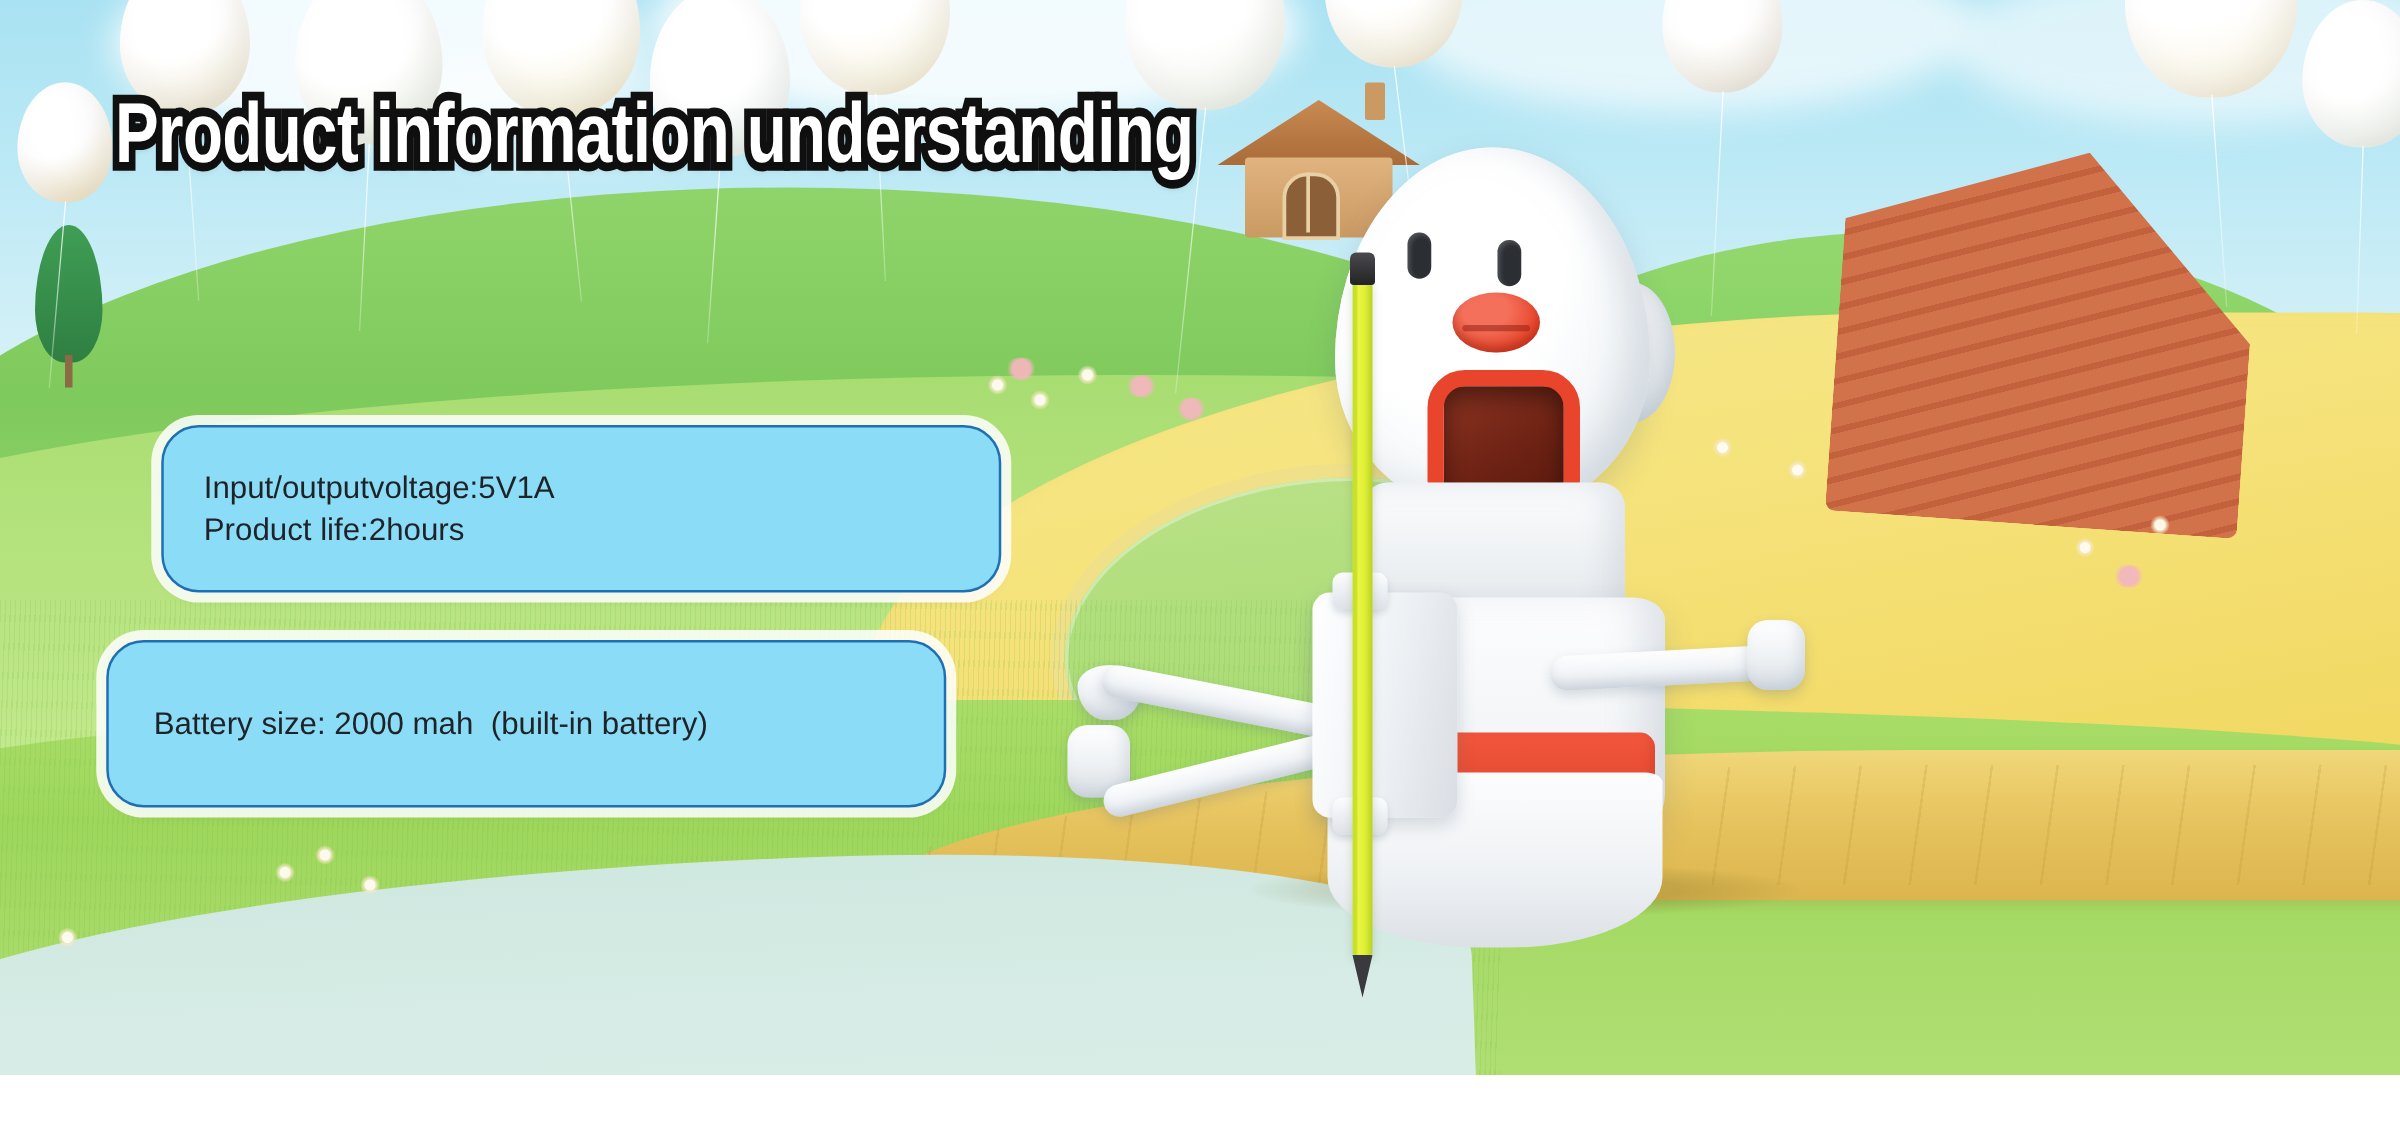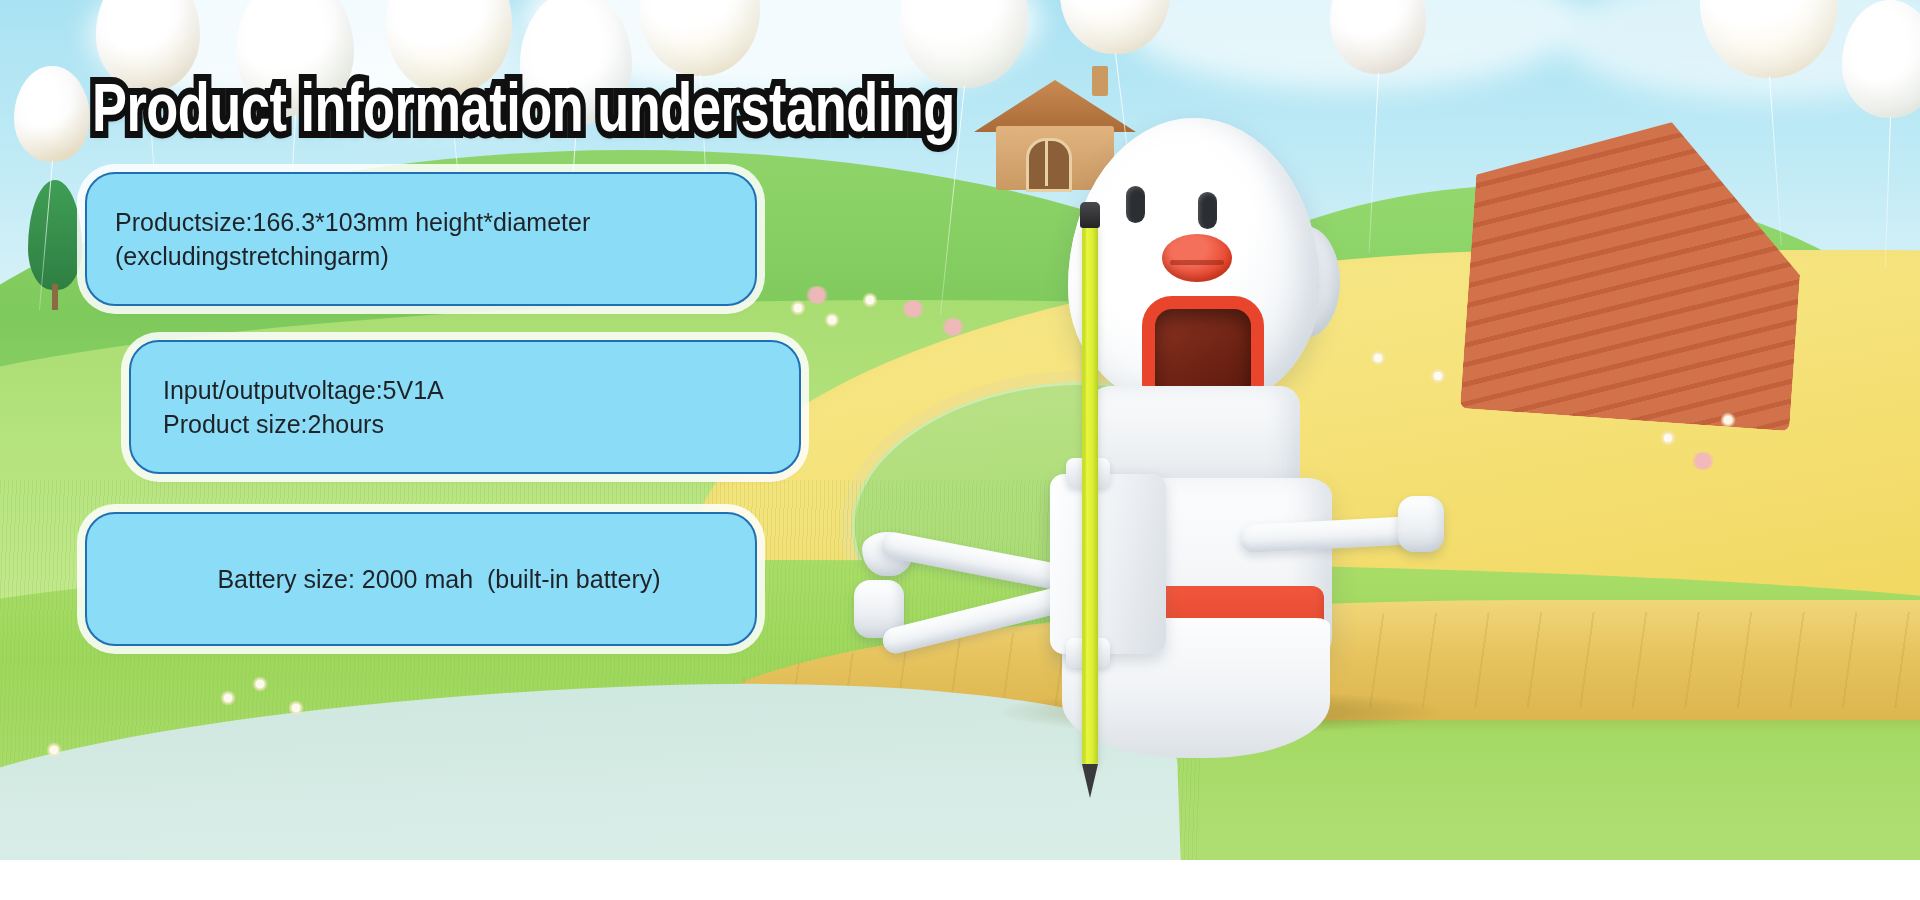--- a/index.html
+++ b/index.html
@@ -233,21 +233,21 @@
     color: #1f2328;
     font-size: 25px;
     line-height: 34px;
     padding-left: 32px;
     white-space: pre;
   }
   .box1 { top: 172px; height: 134px; }
   .box2 { top: 340px; height: 134px; margin-left: 44px; }
   .box3 { top: 512px; height: 134px; }
   .box1 .line { padding-left: 28px; }
-  .box3 .line { padding-left: 36px; text-align: center; }
+  .box3 .line { padding-left: 36px; }
 
   
   .robot { position: absolute; left: 990px; top: 118px; width: 400px; height: 560px; }
 
   .robot .head {
     position: absolute; left: 78px; top: 0;
     width: 252px; height: 292px;
     background:
       radial-gradient(ellipse at 34% 24%, #ffffff 0 42%, #f6f8fa 62%, #e2e7ec 100%);
     border-radius: 50% 50% 46% 46% / 58% 58% 42% 42%;
@@ -511,27 +511,23 @@
     <div class="collar c-mid"></div>
 
     <div class="pencil">
       <div class="cap"></div>
       <div class="tip"></div>
     </div>
   </div>
 
   <div class="title">Product information understanding</div>
 
-  <div class="infobox box1">
-    <div class="line">Productsize:166.3*103mm height*diameter</div>
-    <div class="line">(excludingstretchingarm)</div>
-  </div>
 
   <div class="infobox box2">
     <div class="line">Input/outputvoltage:5V1A</div>
-    <div class="line">Product size:2hours</div>
+    <div class="line">Product life:2hours</div>
   </div>
 
   <div class="infobox box3">
     <div class="line">Battery size: 2000 mah  (built-in battery)</div>
   </div>
 
 </div>
 
 </body></html>

